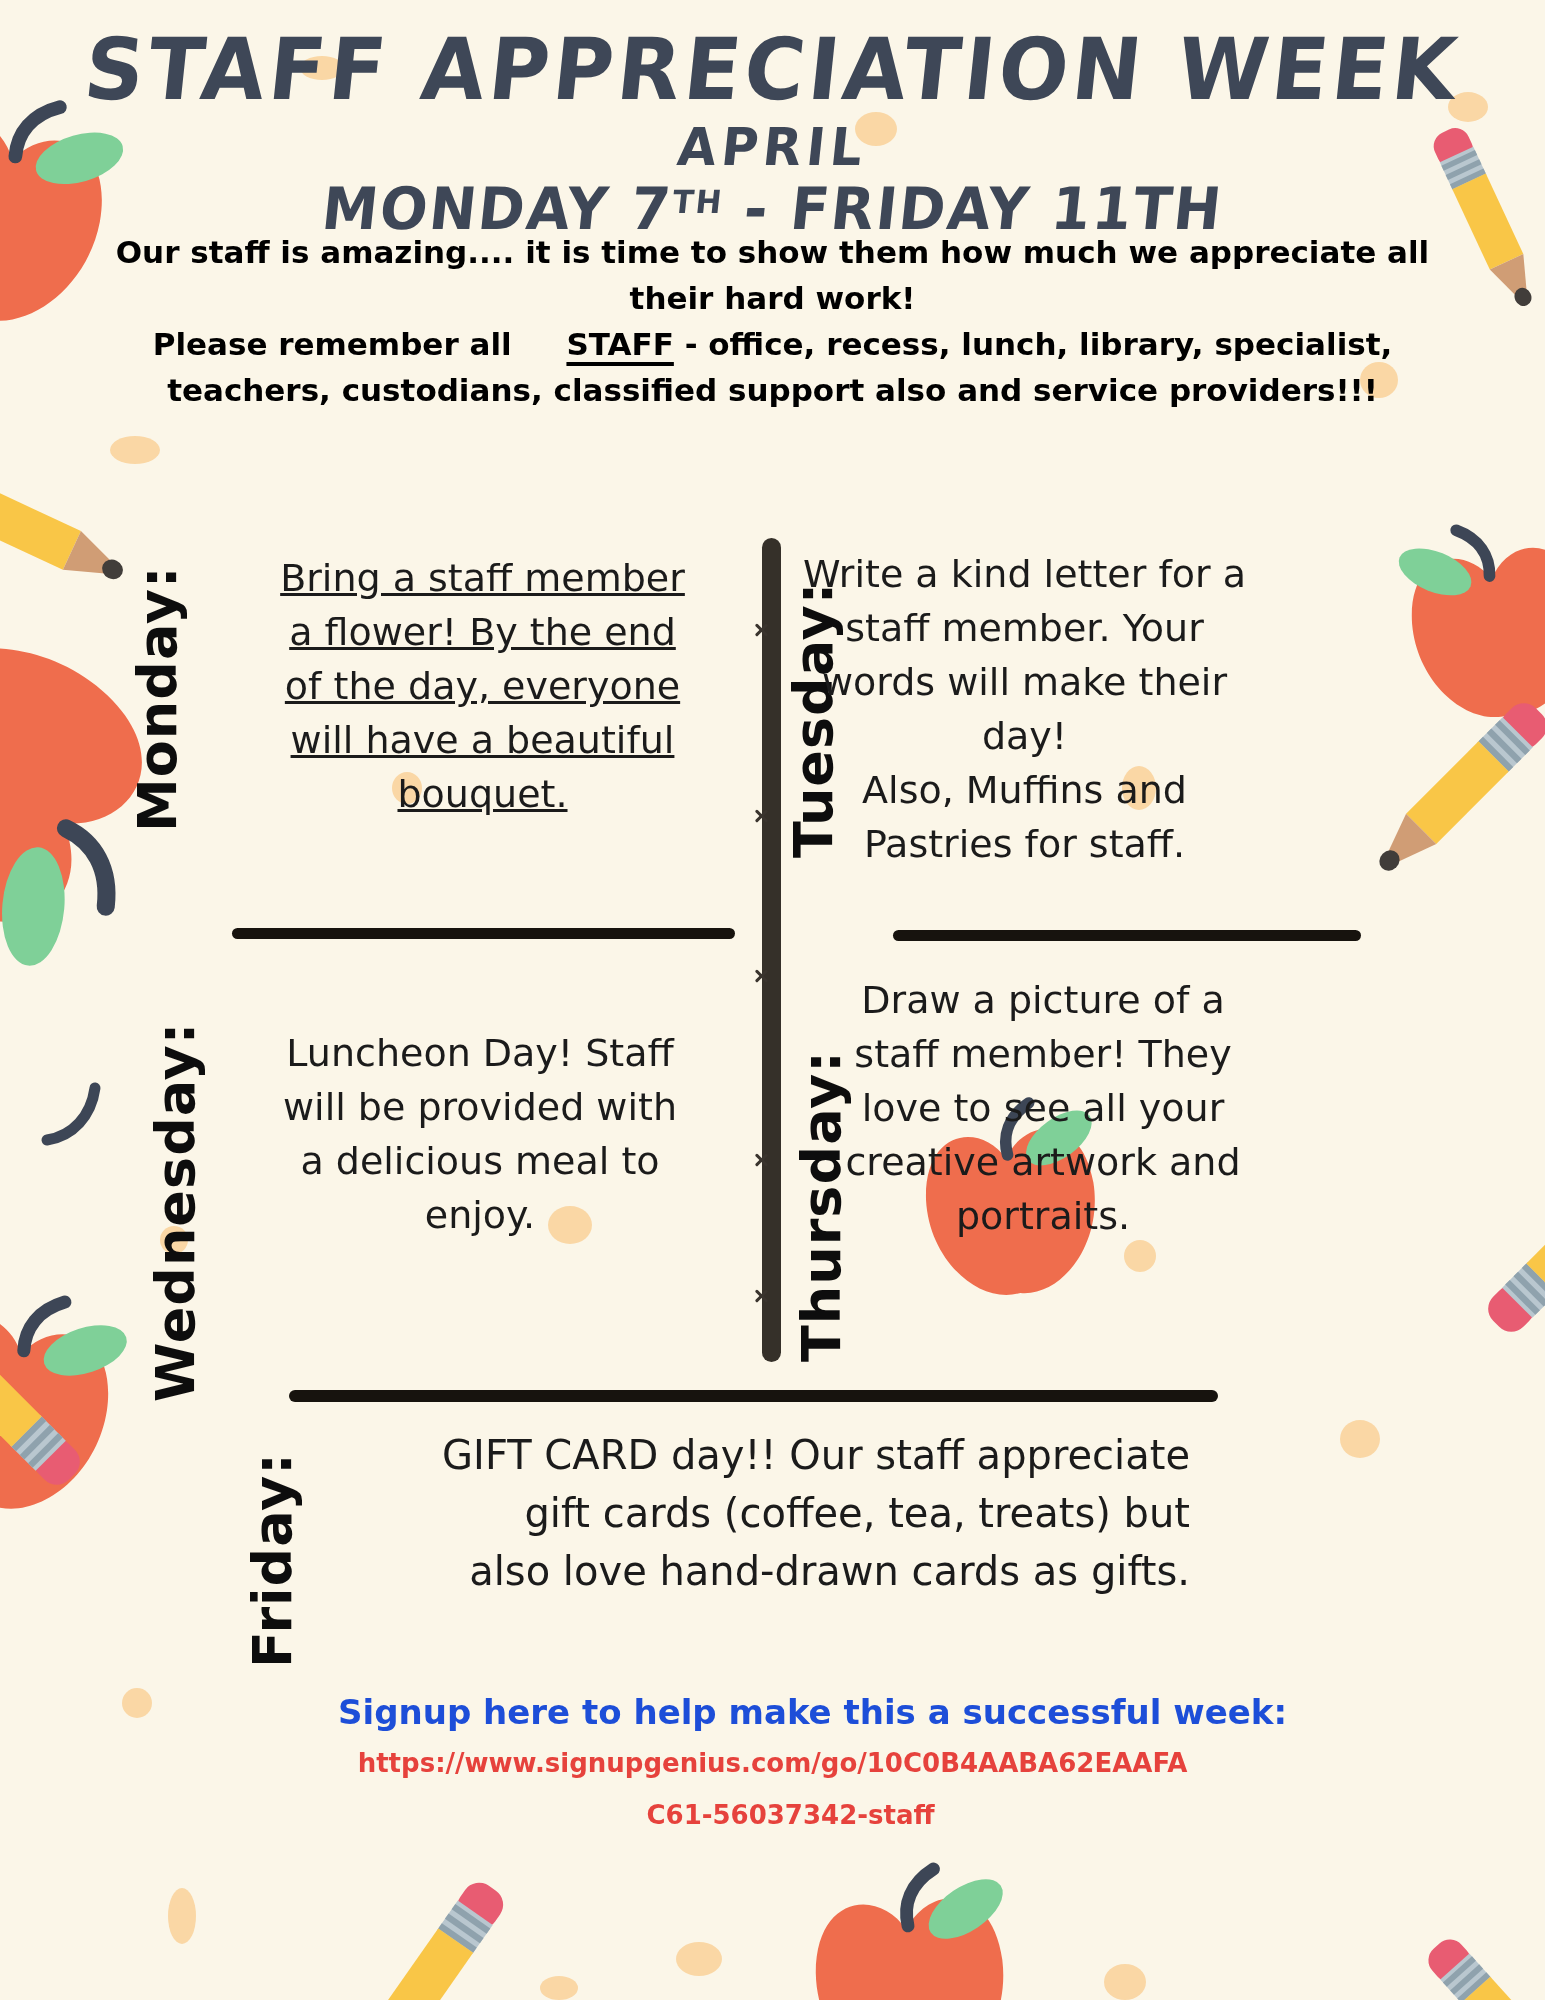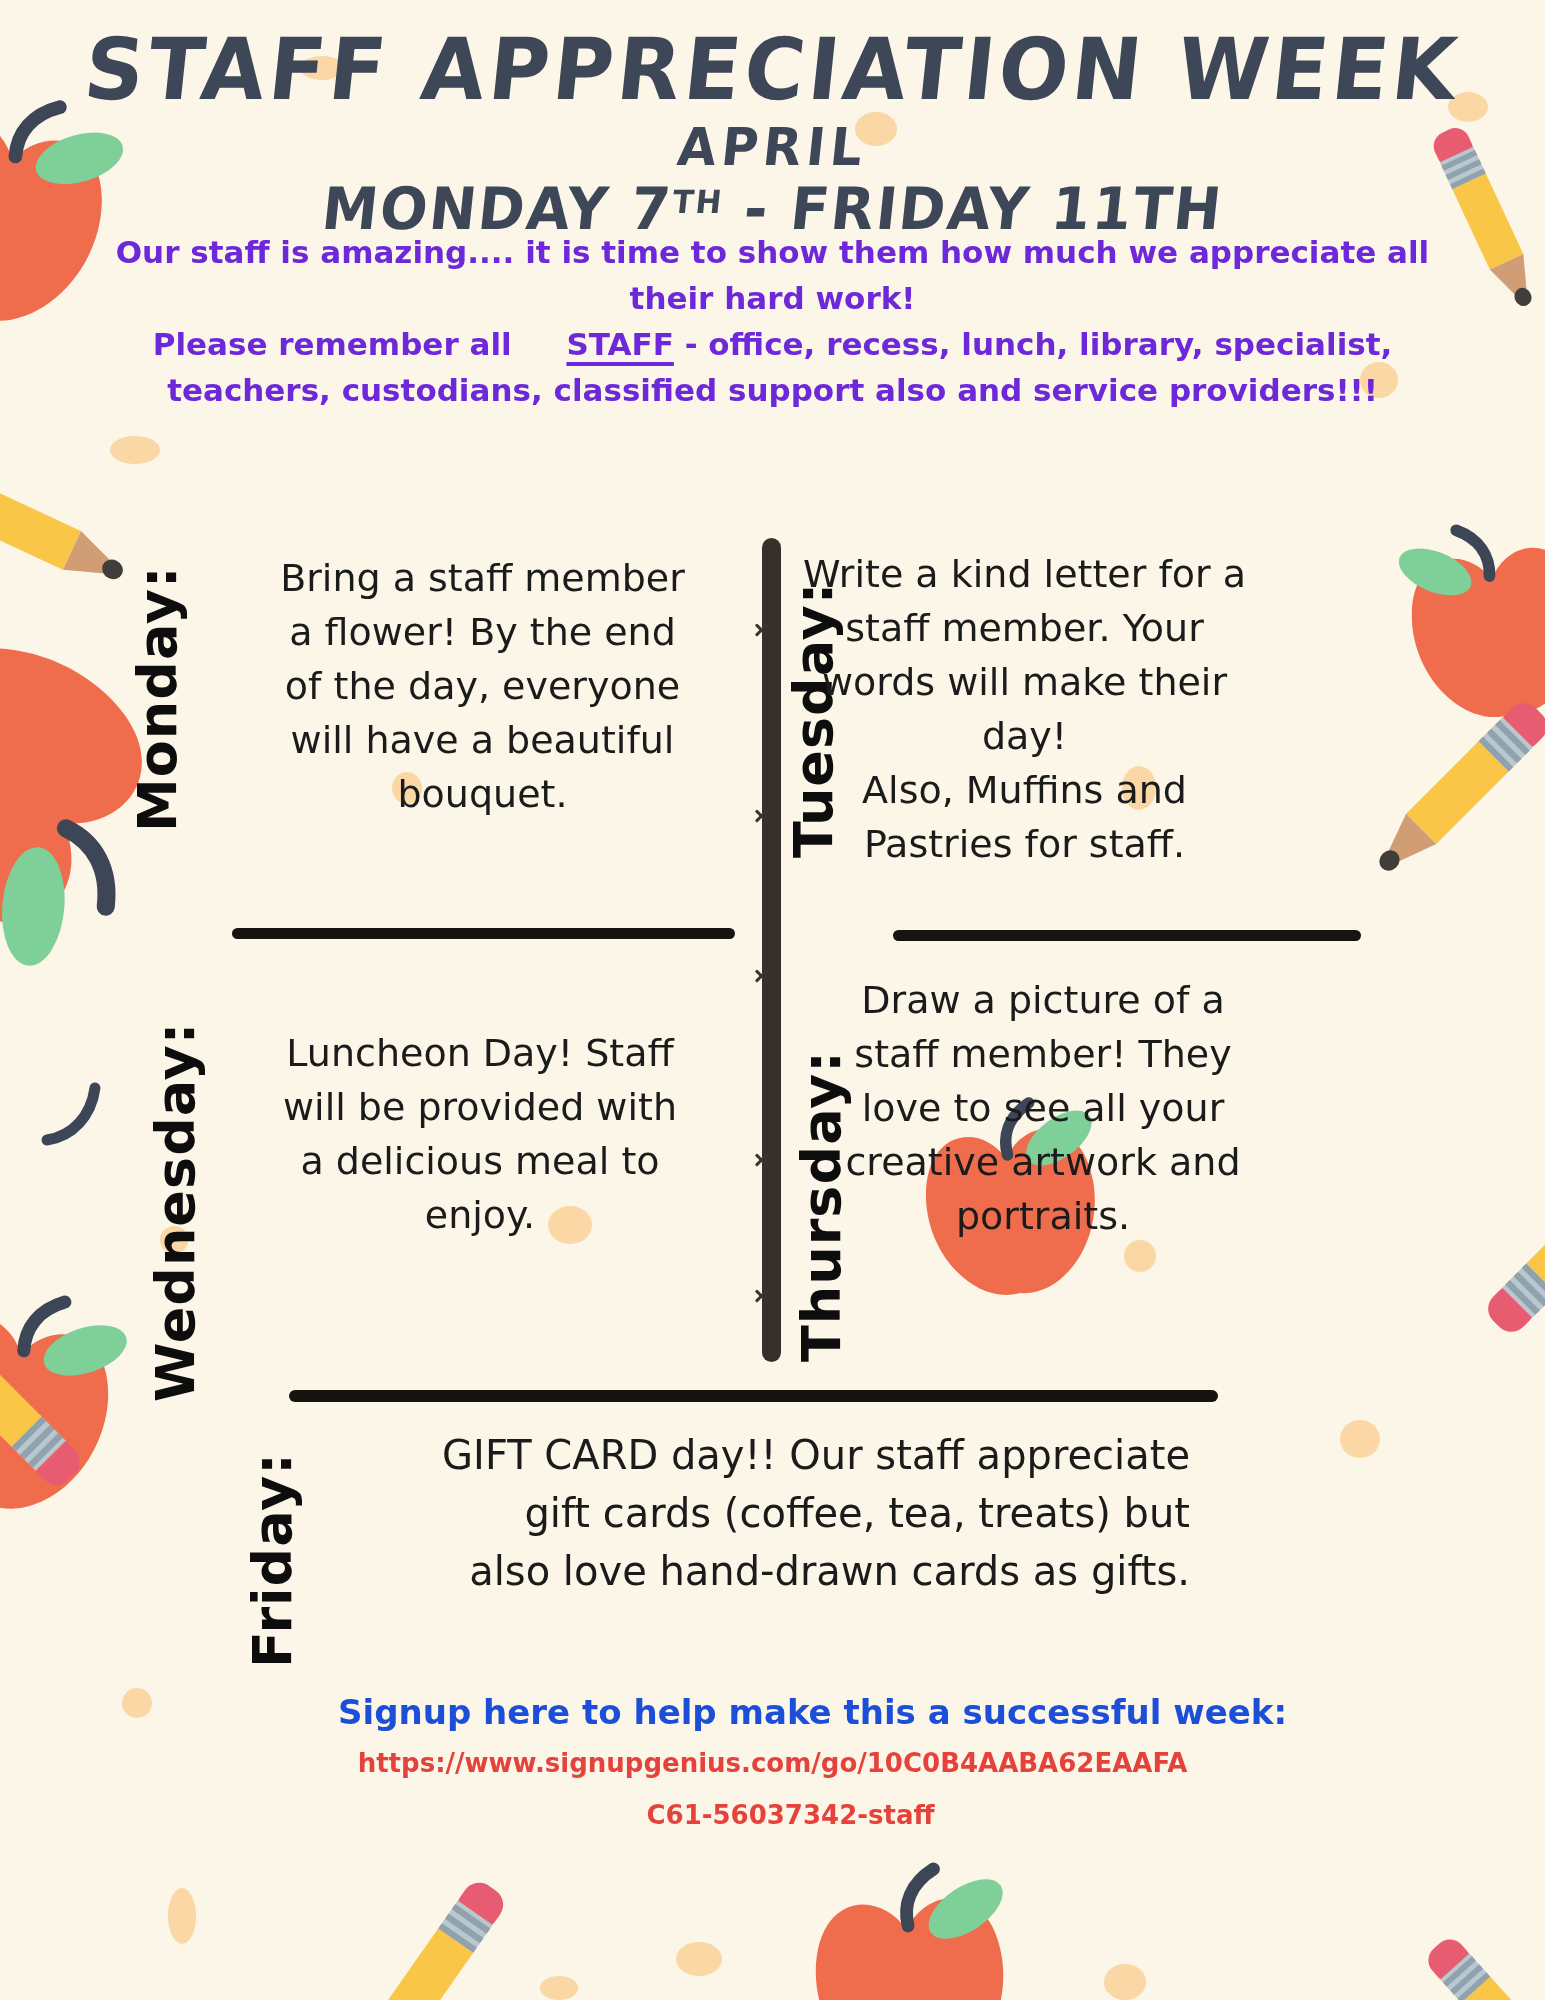--- a/index.html
+++ b/index.html
@@ -14,41 +14,41 @@
     color:#3e4757; font-weight:bold; white-space:nowrap;
     transform:skewX(-6deg) scaleY(1.04);
   }
   .h-title{top:22px;  font-size:82px; letter-spacing:4px;}
   .h-april{top:118px; font-size:50px; letter-spacing:5px;}
   .h-date {top:176px; font-size:56px; letter-spacing:2px;}
   .h-date .sup{font-size:0.55em; vertical-align:0.5em;}
   
   .intro{
     position:absolute; left:40px; right:40px; text-align:center;
-    color:#6d28d9; font-weight:bold; font-size:31px; line-height:1.47;
+    color:#000000; font-weight:bold; font-size:31px; line-height:1.47;
     white-space:pre-line;
   }
   .intro1{top:230px;}
   .intro2{top:322px;}
   .staff-underline{text-decoration:underline; text-decoration-thickness:4px; text-underline-offset:7px;margin-left:44px;}
   
   .day-label{
     position:absolute; transform:rotate(-90deg); transform-origin:0 0;
     font-weight:bold; font-size:54px; color:#0d0d0d; white-space:nowrap; letter-spacing:1px;
   }
   .lab-mon{left:126px; top:832px;}
   .lab-tue{left:782px; top:858px;}
   .lab-wed{left:144px; top:1402px;}
   .lab-thu{left:790px; top:1362px;}
   .lab-fri{left:241px; top:1668px;}
   .day-text{
     position:absolute; text-align:center; color:#1b1b1b;
     font-size:38px; line-height:1.42; white-space:pre-line;
   }
-  .txt-mon{left:225px; top:552px;  width:515px;}
+  .txt-mon{left:225px; top:552px;  width:515px;text-decoration:underline;}
   .txt-tue{left:782px; top:548px;  width:485px;}
   .txt-wed{left:235px; top:1027px; width:490px;text-align:center;}
   .txt-thu{left:803px; top:974px;  width:480px;}
   .txt-fri{left:330px; top:1426px; width:860px; font-size:40px; line-height:1.45;text-align:right;}
   
   .divider{position:absolute; background:#17130e; border-radius:6px;}
   .div-v {left:762px; top:538px; width:19px; height:824px; background:#353029; border-radius:10px;}
   .div-h1{left:232px; top:928px;  width:503px; height:11px;}
   .div-h2{left:893px; top:930px;  width:468px; height:11px;}
   .div-h3{left:289px; top:1390px; width:929px; height:12px;}

